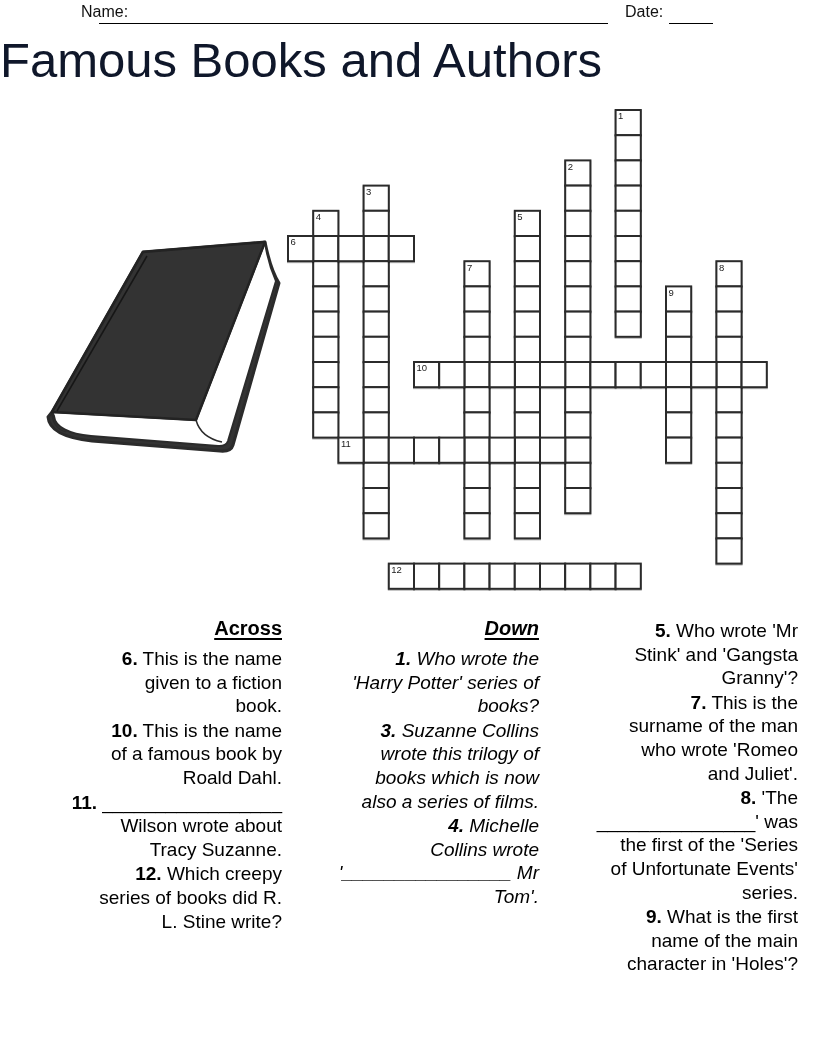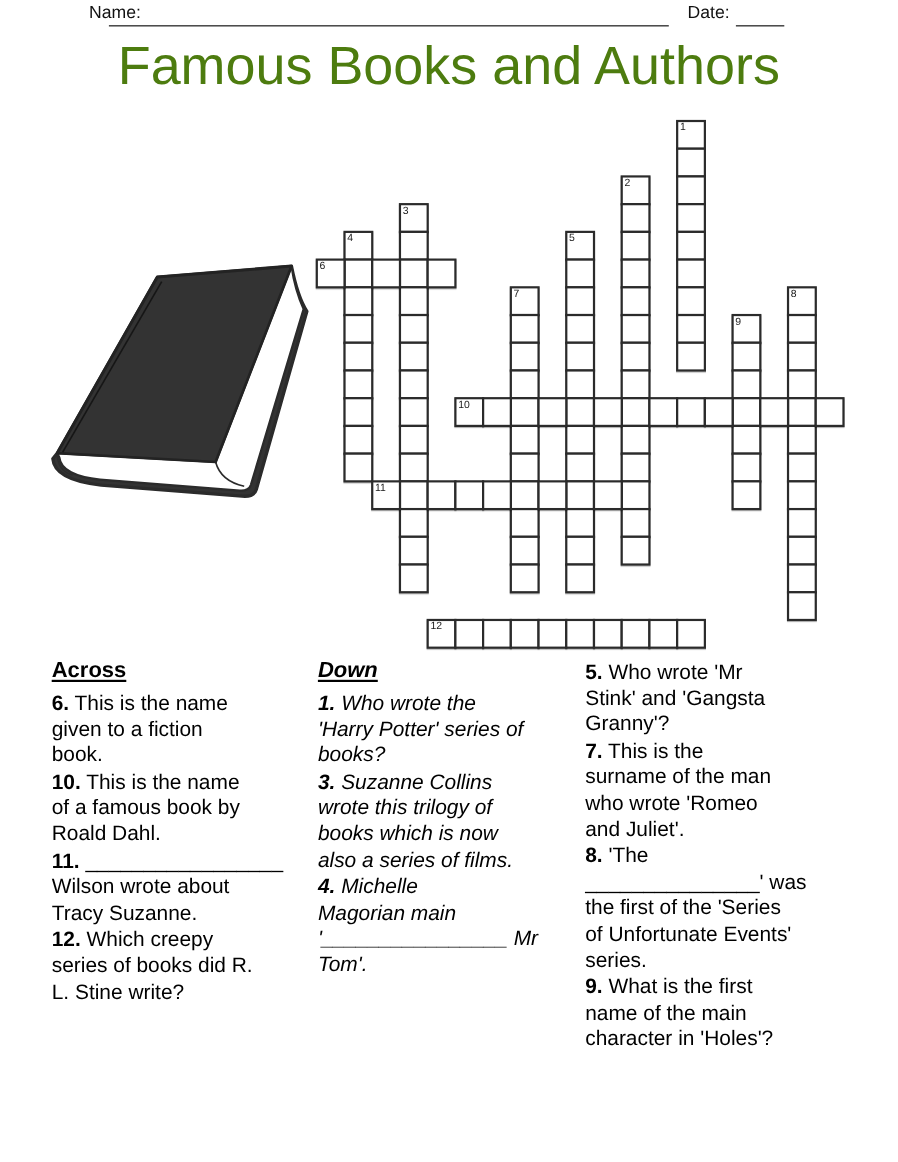--- a/index.html
+++ b/index.html
@@ -9,31 +9,31 @@
   }
   
   .hdr-label{position:absolute;top:3px;font-size:16px;color:#111;}
   #name-label{left:45px;margin-left:36px;}
   #date-label{left:625px;}
   .writeline{position:absolute;top:0;height:23px;border-bottom:1.6px solid #000;}
   #name-line{left:99px;width:509px;}
   #date-line{left:669px;width:44px;}
   
   .title{
-    position:absolute;top:32px;left:0;width:816px;text-align:center;
-    font-size:49px;line-height:56px;letter-spacing:0px;color:#4d7c0f;font-weight:400;
+    position:absolute;top:32px;left:0;width:816px;
+    font-size:49px;line-height:56px;letter-spacing:0px;color:#0f172a;font-weight:400;
   }
   
   #grid-svg{position:absolute;left:286px;top:108px;}
   #grid-svg rect.cell{filter:drop-shadow(0.8px 1.3px 0.3px rgba(0,0,0,0.28));}
   #grid-svg text{font-family:"Liberation Sans",sans-serif;fill:#1a1a1a;}
   
   #book-svg{position:absolute;left:42px;top:230px;}
   
-  .cluecol{position:absolute;top:597px;font-size:19px;line-height:23.6px;}
+  .cluecol{position:absolute;top:616px;font-size:19px;line-height:23.6px;text-align:right;}
   #col-across{left:47px;width:235px;}
   #col-down1{left:289px;width:250px;font-style:italic;}
   #col-down2{left:532px;width:266px;padding-top:3px;}
   .clue-heading{
     font-size:20px;font-weight:700;margin:0 0 7px 0;line-height:24px;
     text-decoration:underline;text-decoration-thickness:2px;text-underline-offset:3px;
   }
   p.clue{margin:0 0 1px 0;white-space:pre-line;}
   p.clue b{font-weight:700;}
 </style>
@@ -214,21 +214,21 @@
     <h2 class="clue-heading">Down</h2>
     <div id="down-list-1">
         <p class="clue"><b>1.</b><span> Who wrote the
 'Harry Potter' series of
 books?</span></p>
         <p class="clue"><b>3.</b><span> Suzanne Collins
 wrote this trilogy of
 books which is now
 also a series of films.</span></p>
         <p class="clue"><b>4.</b><span> Michelle
-Magorian main
+Collins wrote
 '________________ Mr
 Tom'.</span></p>
       </div>
   </div>
 
   <div class="cluecol" id="col-down2">
     <div id="down-list-2">
         <p class="clue"><b>5.</b><span> Who wrote 'Mr
 Stink' and 'Gangsta
 Granny'?</span></p>

